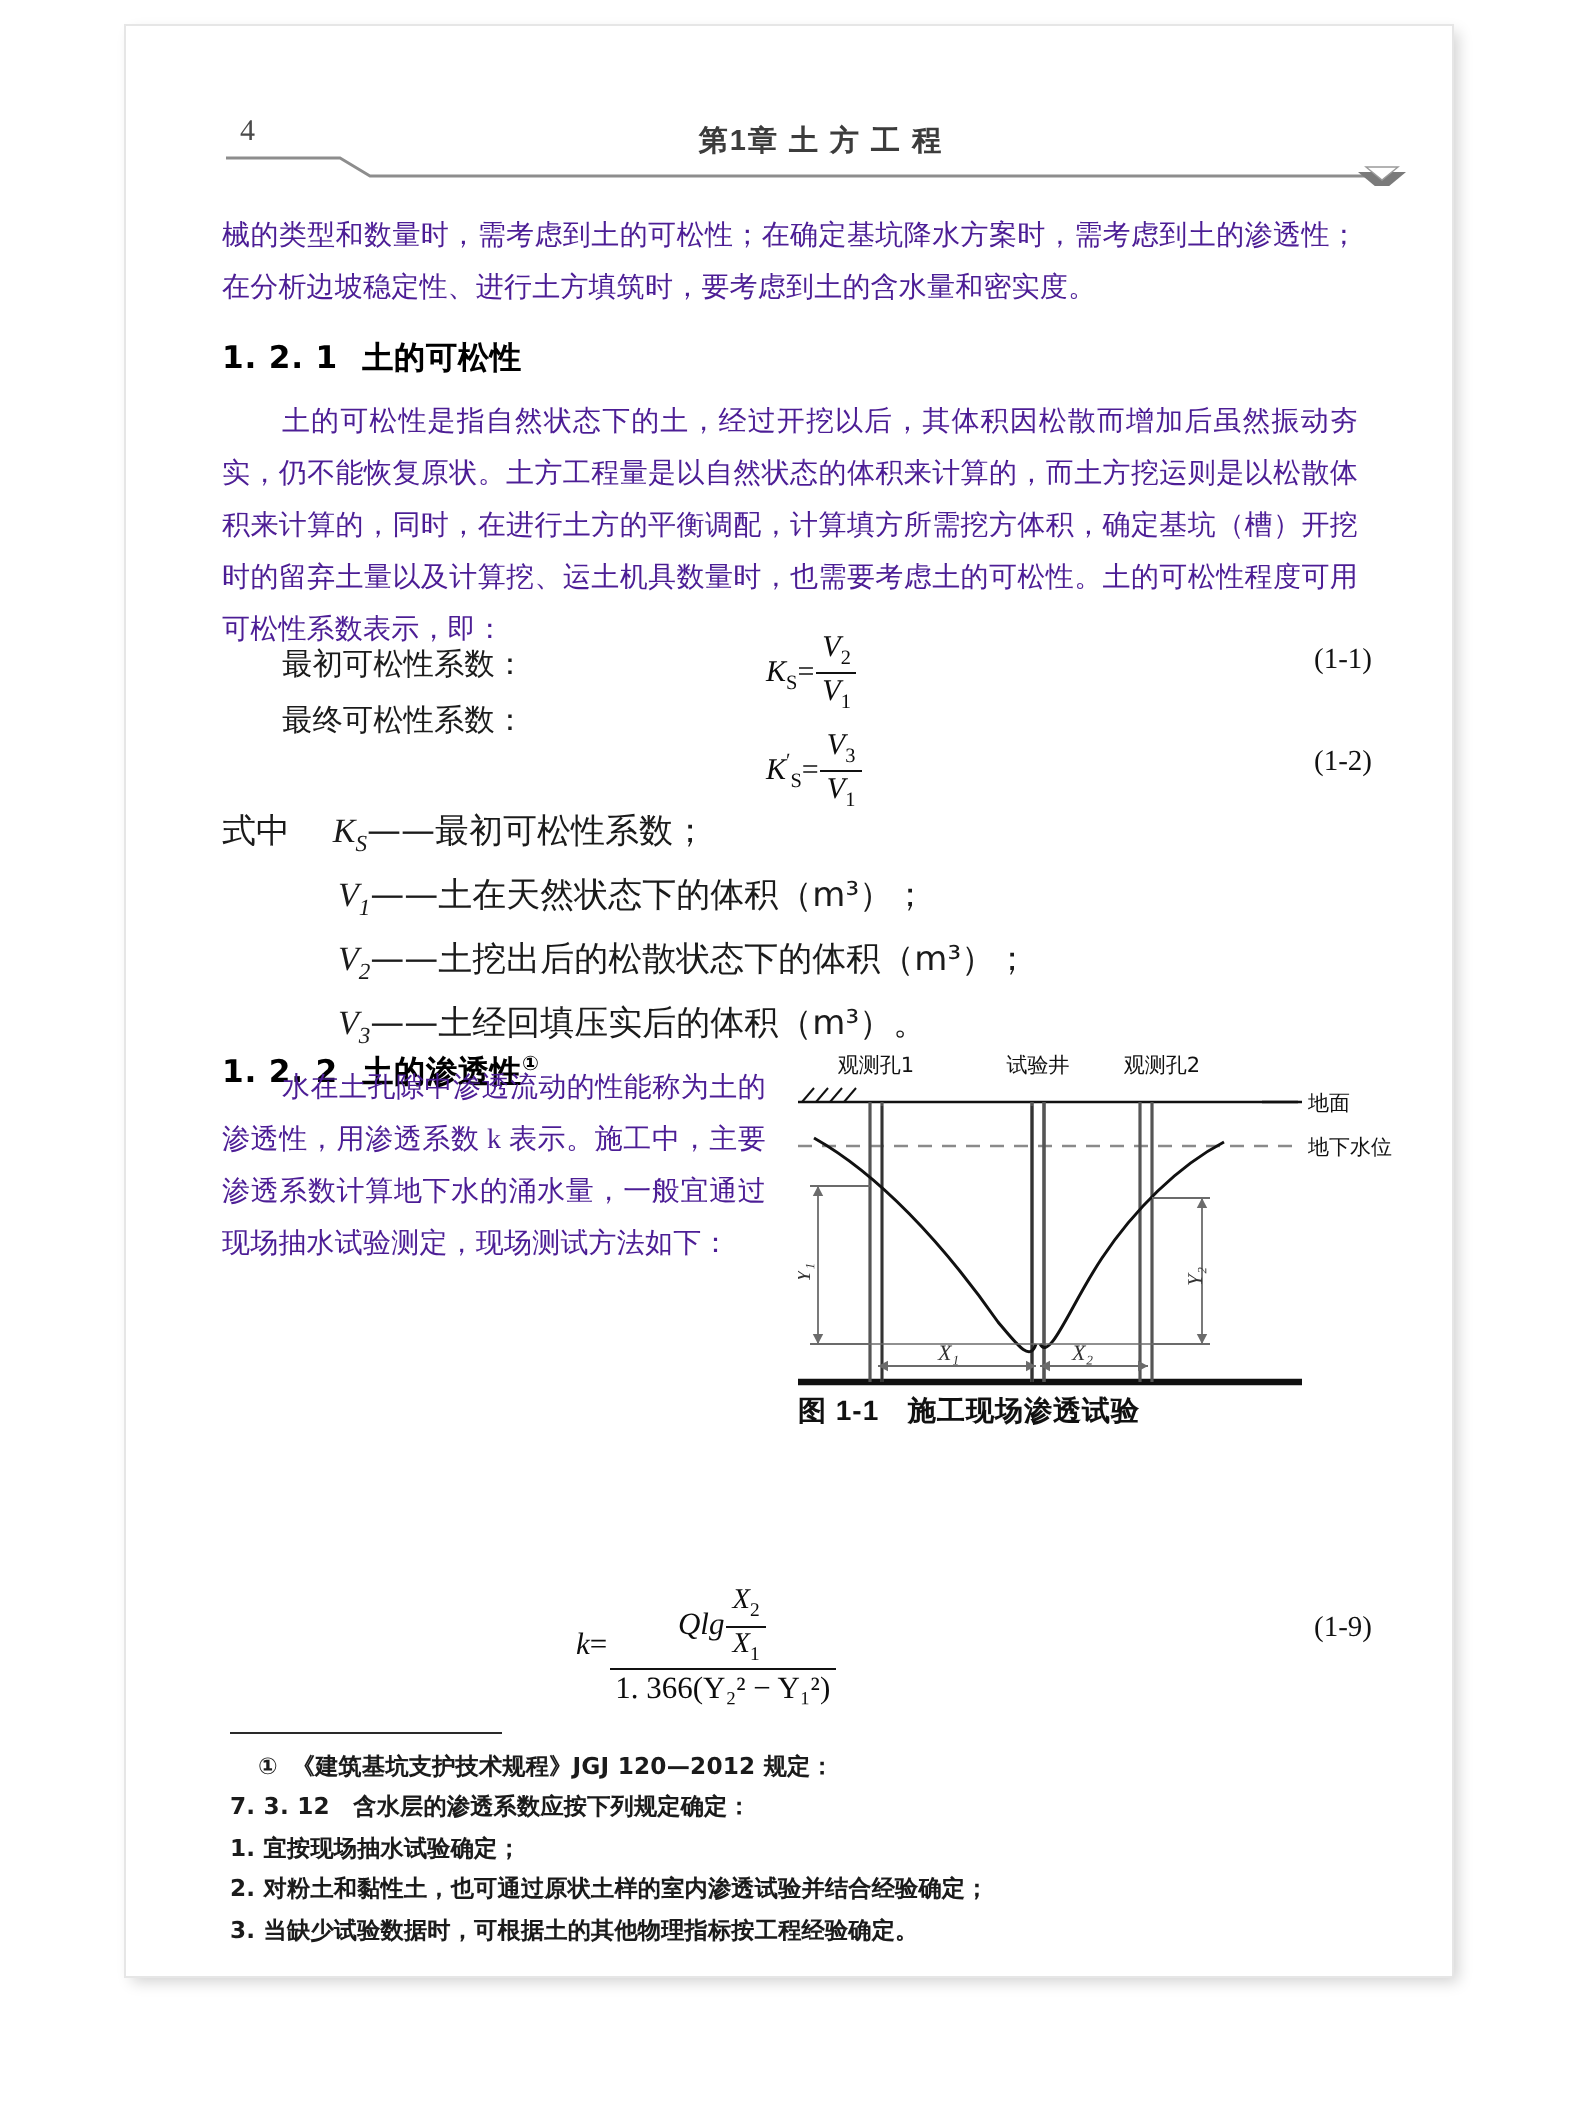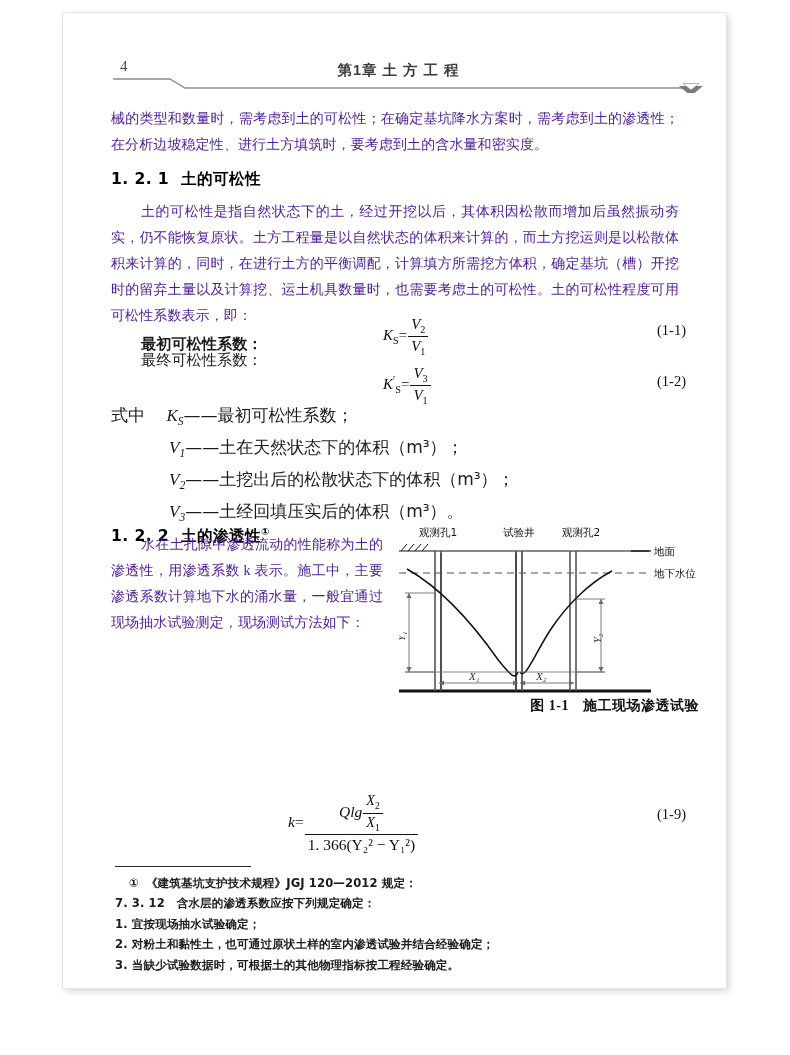--- a/index.html
+++ b/index.html
@@ -34,21 +34,21 @@
     position: absolute;
     left: 57px;
     top: 45px;
     font-size: 15px;
     color: #4a4a4a;
     font-family: "Liberation Serif", serif;
     letter-spacing: 0.5px;
   }
   #header-title {
     position: absolute;
-    left: 4px;
+    left: 16px;
     top: 48px;
     width: 663px;
     text-align: center;
     font-size: 14.5px;
     color: #3c3c3c;
     font-family: "Liberation Sans", sans-serif;
     font-weight: 600;
     letter-spacing: 1px;
   }
   #header-rule {
@@ -142,25 +142,25 @@
     left: 336px;
     top: 508px;
     width: 320px;
     height: 205px;
   }
   #fig-caption {
     position: absolute;
     left: 336px;
     top: 684px;
     width: 300px;
-    text-align: right;
+    text-align: left;
     font-size: 14px;
     font-weight: bold;
     color: #111;
-    font-family: Liberation Serif, serif;
+    font-family: Liberation Sans, sans-serif;
     letter-spacing: 0.5px;
   }
 
   
   #footnote-rule {
     position: absolute;
     left: 52px;
     top: 853px;
     width: 136px;
     height: 1px;
@@ -196,21 +196,21 @@
   </svg>
 
   <div class="para" style="left:48px; top:93px; width:568px;">械的类型和数量时，需考虑到土的可松性；在确定基坑降水方案时，需考虑到土的渗透性；在分析边坡稳定性、进行土方填筑时，要考虑到土的含水量和密实度。</div>
 
   <div class="heading" style="left:48px; top:156px;">
     <span class="num">1. 2. 1</span><span>土的可松性</span>
   </div>
 
   <div class="para" style="left:48px; top:186px; width:568px; text-indent:30px;">土的可松性是指自然状态下的土，经过开挖以后，其体积因松散而增加后虽然振动夯实，仍不能恢复原状。土方工程量是以自然状态的体积来计算的，而土方挖运则是以松散体积来计算的，同时，在进行土方的平衡调配，计算填方所需挖方体积，确定基坑（槽）开挖时的留弃土量以及计算挖、运土机具数量时，也需要考虑土的可松性。土的可松性程度可用可松性系数表示，即：</div>
 
-  <div class="label-line" style="left:78px; top:321px;font-weight:bold;">最初可松性系数：</div>
+  <div class="label-line" style="left:78px; top:309px;">最初可松性系数：</div>
   <div class="mathline" style="left:320px; top:303px;">
     <span class="it">K</span><sub>S</sub><span>=</span><span class="frac"><span class="num"><i>V</i><sub>2</sub></span><span class="den"><i>V</i><sub>1</sub></span></span>
   </div>
   <div class="eqno" style="top:309px;">(1-1)</div>
 
   <div class="label-line" style="left:78px; top:337px;">最终可松性系数：</div>
   <div class="mathline" style="left:320px; top:352px;">
     <span class="it">K</span><sup>′</sup><sub>S</sub><span>=</span><span class="frac"><span class="num"><i>V</i><sub>3</sub></span><span class="den"><i>V</i><sub>1</sub></span></span>
   </div>
   <div class="eqno" style="top:360px;">(1-2)</div>

